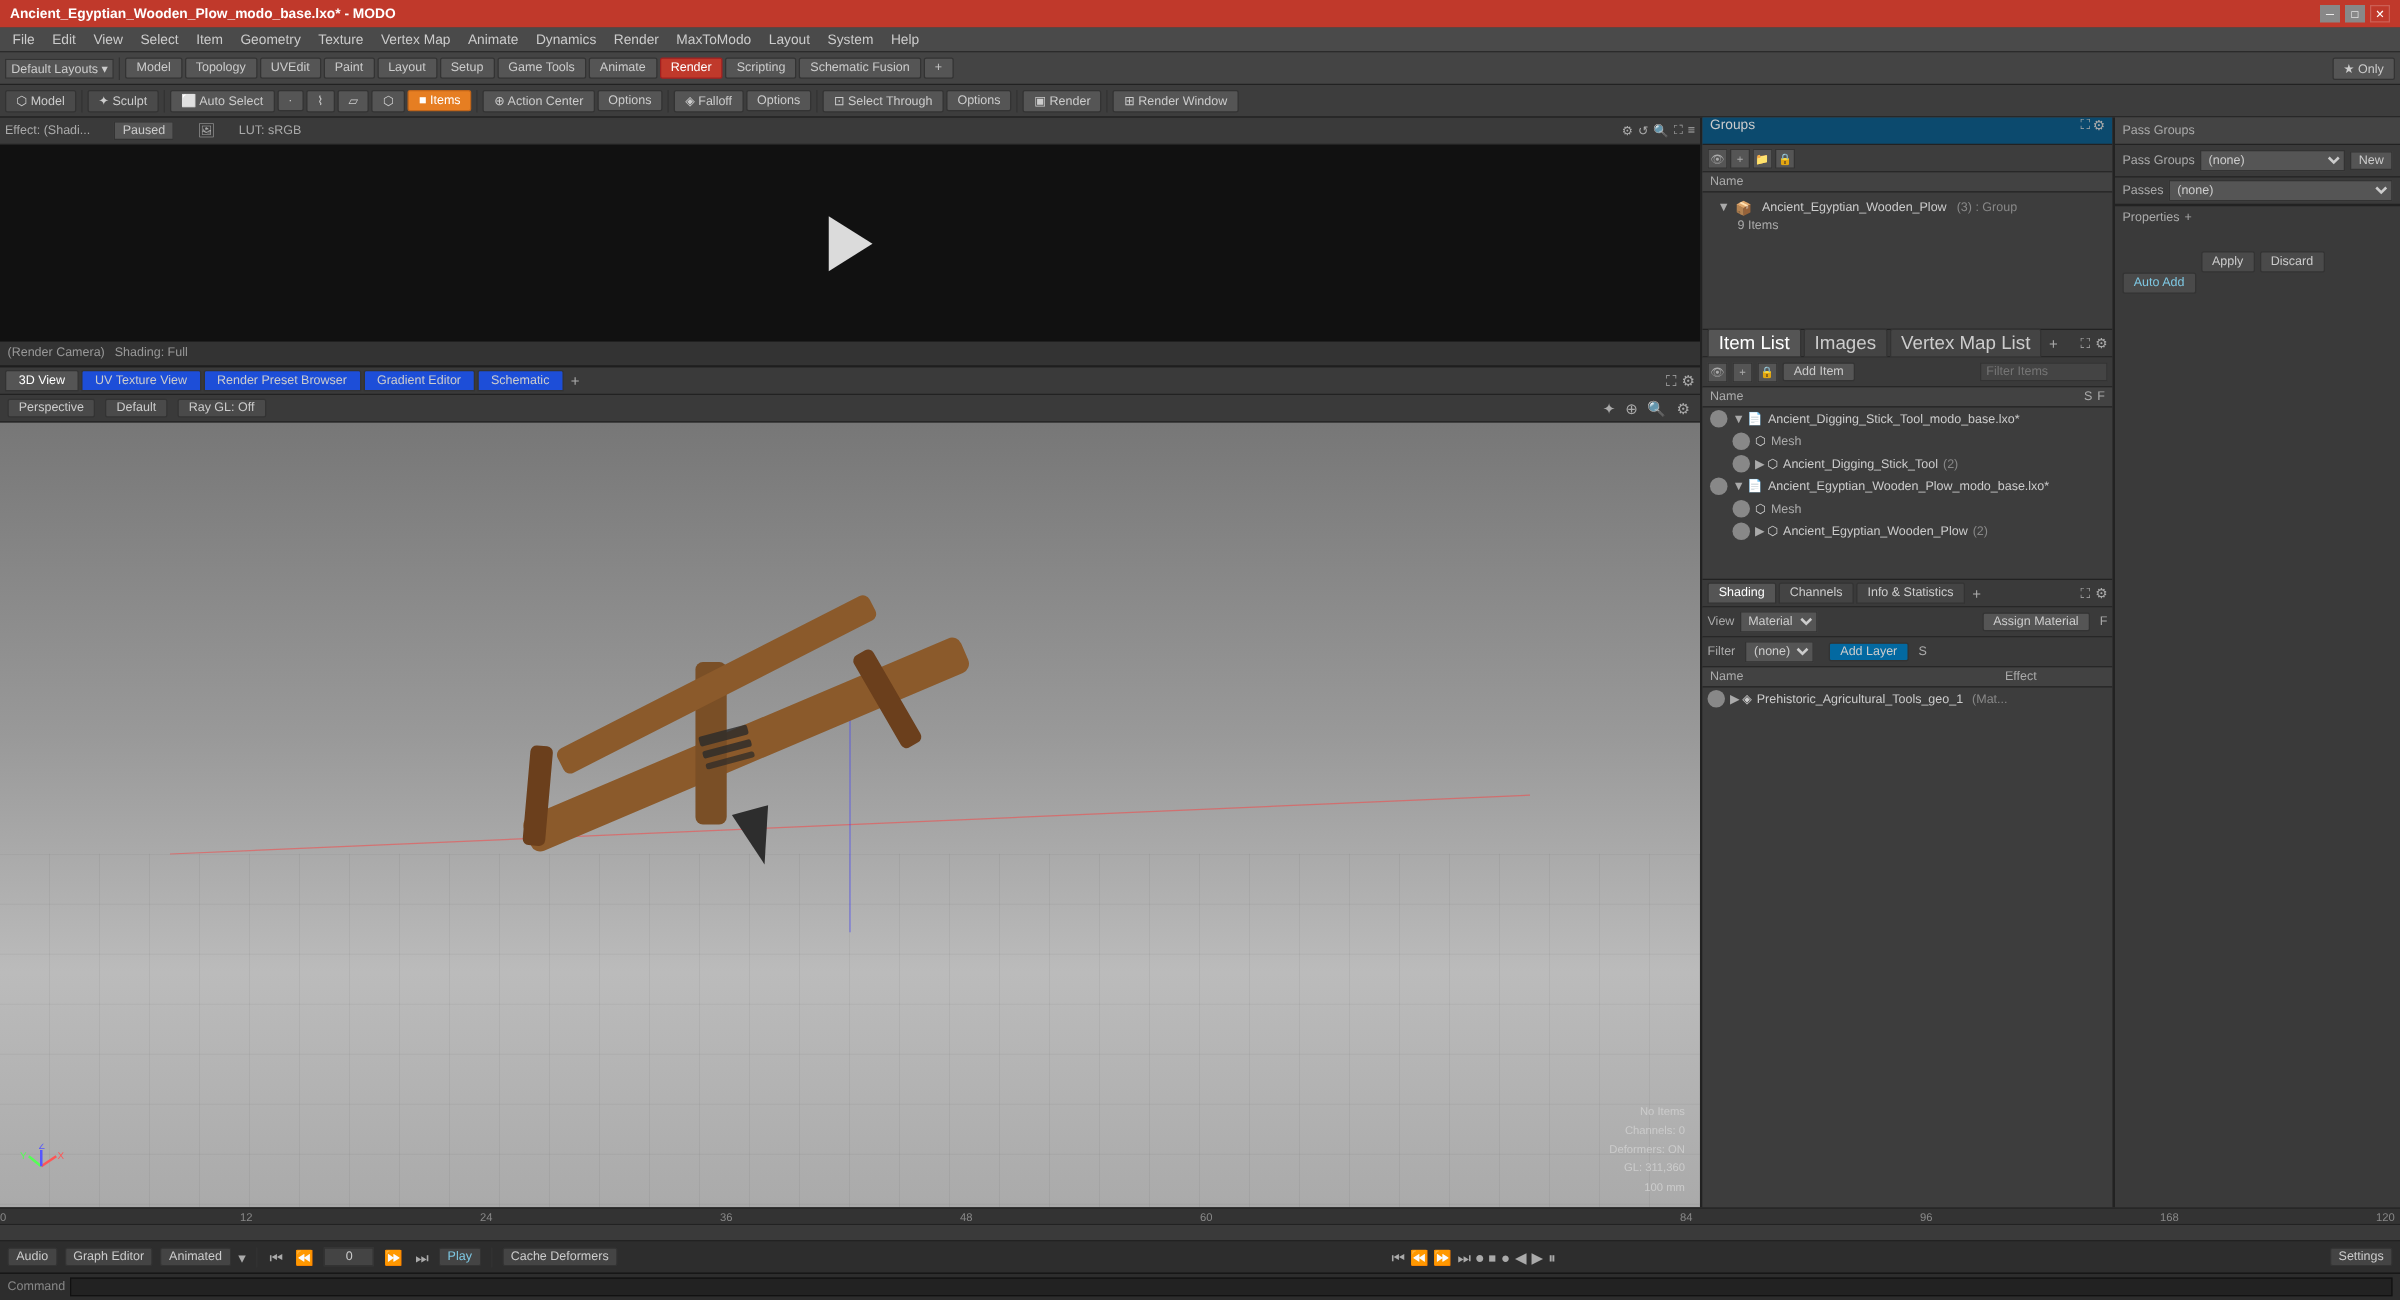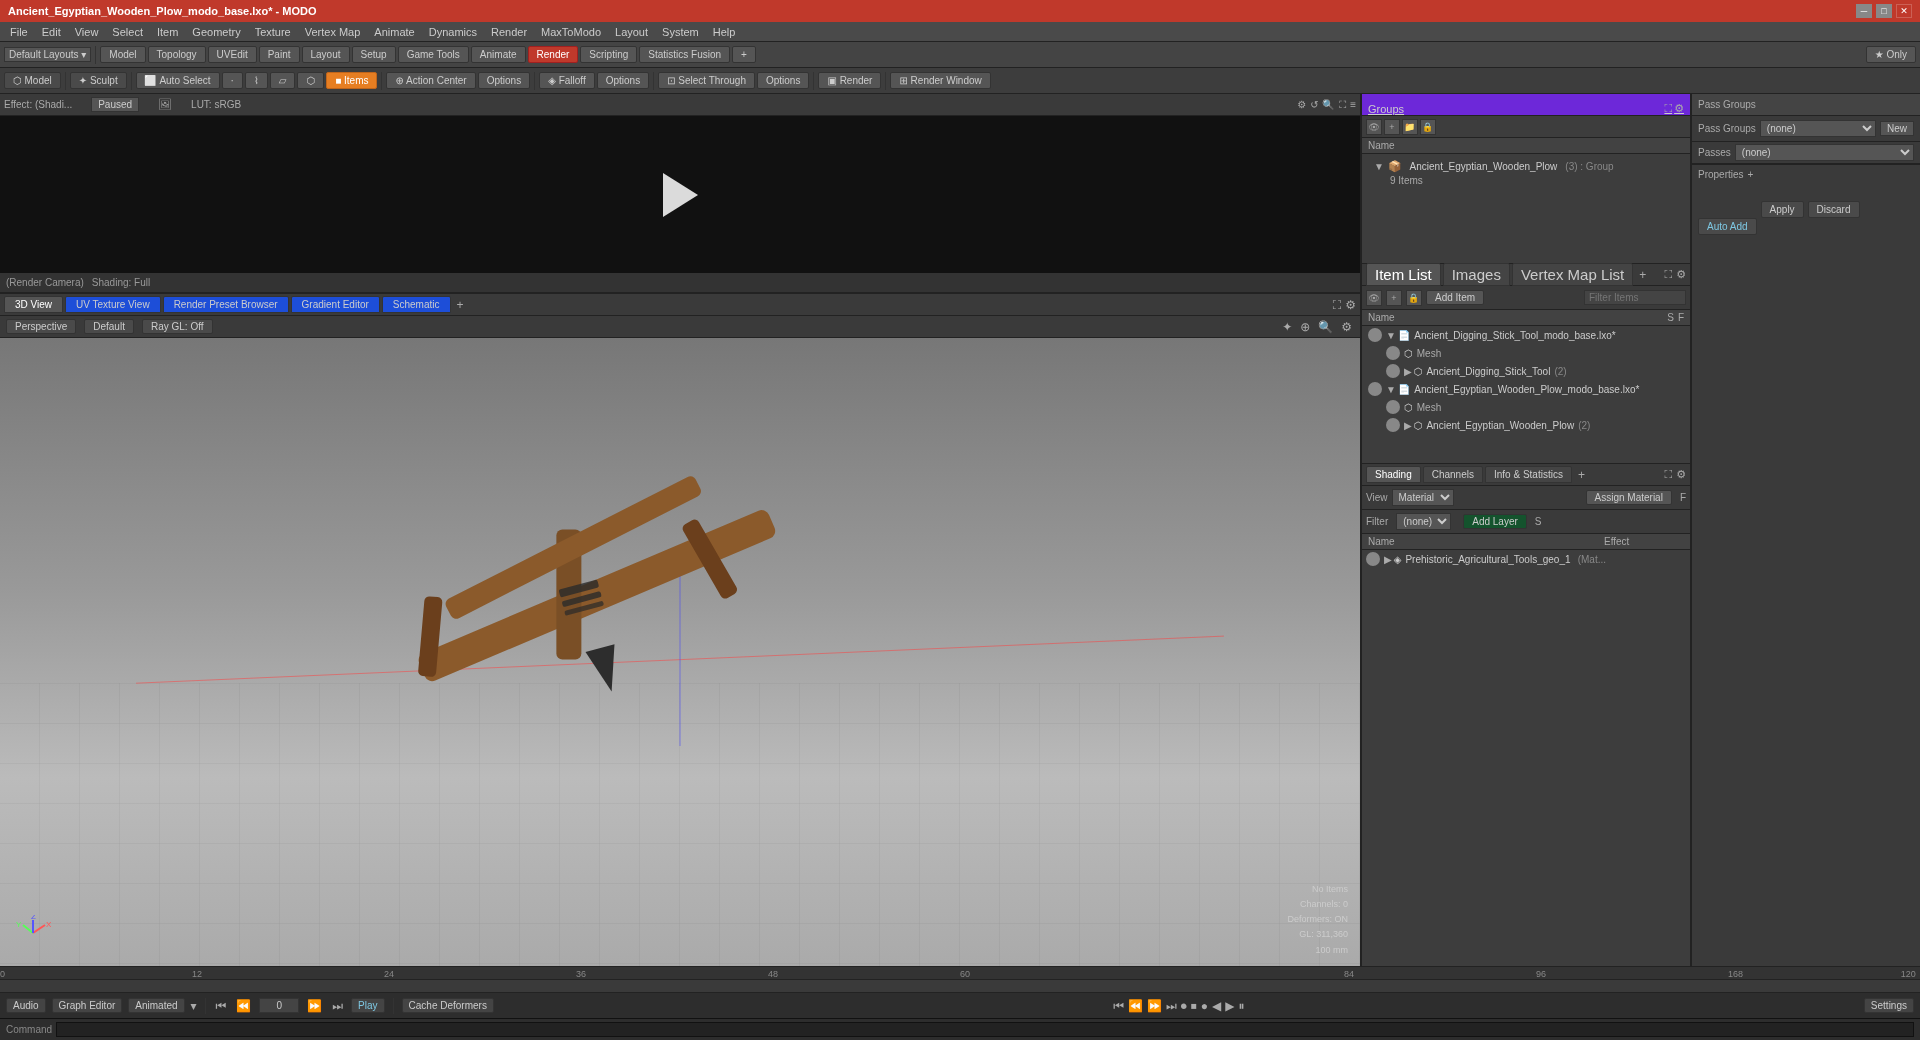--- a/index.html
+++ b/index.html
@@ -36,21 +36,21 @@
     .vp-tab.active { background: #555; color: white; }
     .vp-tab-add { color: #aaa; cursor: pointer; font-size: 12px; padding: 0 4px; }
     #vp-toolbar { background: #3a3a3a; height: 22px; display: flex; align-items: center; padding: 0 6px; justify-content: space-between; border-bottom: 1px solid #222; }
     #vp-toolbar .left { display: flex; gap: 8px; }
     #vp-toolbar .right { display: flex; gap: 4px; }
     .vp-info { background: #4a4a4a; border: 1px solid #333; padding: 1px 8px; color: #ccc; font-size: 10px; cursor: pointer; border-radius: 2px; }
     .vp-icon-btn { color: #aaa; font-size: 12px; cursor: pointer; padding: 0 2px; }
 
     
     #groups-panel { height: 170px; background: #3d3d3d; border-bottom: 1px solid #222; display: flex; flex-direction: column; }
-    #groups-header { background: #6d28d9; height: 22px; display: flex; align-items: flex-end; justify-content: space-between; padding: 0 6px; border-bottom: 1px solid #222; text-decoration: underline; }
+    #groups-header { background: #0c4a6e; height: 22px; display: flex; align-items: flex-start; justify-content: space-between; padding: 0 6px; border-bottom: 1px solid #222; }
     #groups-header .title { font-size: 11px; color: #ccc; }
     #groups-toolbar { background: #3d3d3d; height: 22px; display: flex; align-items: center; padding: 0 4px; gap: 2px; border-bottom: 1px solid #222; }
     .g-icon { width: 16px; height: 16px; background: #555; border: 1px solid #333; cursor: pointer; display: flex; align-items: center; justify-content: center; font-size: 9px; color: #aaa; }
     #groups-col-header { display: flex; align-items: center; padding: 2px 6px; background: #424242; border-bottom: 1px solid #222; }
     #groups-col-header span { font-size: 10px; color: #aaa; }
     #groups-content { flex: 1; padding: 4px 8px; }
     .group-item { display: flex; align-items: center; gap: 4px; padding: 2px 4px; }
     .group-item .arrow { color: #aaa; font-size: 10px; }
     .group-item .item-name { color: #ccc; font-size: 10px; }
     .group-item .item-count { color: #888; font-size: 10px; }
@@ -80,21 +80,21 @@
     #sh-tabs { background: #3a3a3a; height: 22px; display: flex; align-items: center; padding: 0 4px; gap: 2px; border-bottom: 1px solid #222; }
     .sh-tab { padding: 2px 8px; background: #444; color: #ccc; font-size: 10px; cursor: pointer; border-radius: 2px 2px 0 0; border: 1px solid #333; }
     .sh-tab.active { background: #555; color: white; }
     .sh-tab-add { color: #aaa; cursor: pointer; font-size: 12px; padding: 0 4px; }
     #sh-toolbar { background: #3a3a3a; height: 24px; display: flex; align-items: center; padding: 0 4px; gap: 4px; border-bottom: 1px solid #222; }
     #sh-view-label { font-size: 10px; color: #aaa; }
     #sh-view-select { background: #555; border: 1px solid #333; color: #ccc; font-size: 10px; padding: 1px 2px; }
     #sh-assign-btn { background: #555; border: 1px solid #333; color: #ccc; font-size: 10px; padding: 1px 8px; cursor: pointer; border-radius: 2px; margin-left: auto; }
     #sh-filter-row { background: #3a3a3a; height: 24px; display: flex; align-items: center; padding: 0 4px; gap: 4px; border-bottom: 1px solid #222; }
     #sh-filter-select { background: #555; border: 1px solid #333; color: #ccc; font-size: 10px; padding: 1px 2px; }
-    #sh-add-layer { background: #14532d; border: 1px solid #333; color: #ccc; font-size: 10px; padding: 1px 8px; cursor: pointer; border-radius: 2px; margin-left: 8px; }
+    #sh-add-layer { background: #0369a1; border: 1px solid #333; color: #ccc; font-size: 10px; padding: 1px 8px; cursor: pointer; border-radius: 2px; margin-left: 8px; }
     #sh-col-header { display: flex; align-items: center; padding: 2px 6px; background: #424242; border-bottom: 1px solid #222; }
     #sh-col-header .name-col { font-size: 10px; color: #aaa; flex: 1; }
     #sh-col-header .effect-col { font-size: 10px; color: #aaa; width: 80px; }
     #shading-content { flex: 1; overflow-y: auto; }
     .sh-item { display: flex; align-items: center; padding: 2px 4px; cursor: pointer; }
     .sh-item .item-label { font-size: 10px; color: #ccc; flex: 1; }
     .sh-item .item-effect { font-size: 10px; color: #888; width: 80px; }
 
     
     #statusbar { background: #2d2d2d; height: 26px; display: flex; align-items: center; padding: 0 6px; gap: 6px; border-top: 1px solid #222; }
@@ -163,21 +163,21 @@
     <div class="tb-btn">Model</div>
     <div class="tb-btn">Topology</div>
     <div class="tb-btn">UVEdit</div>
     <div class="tb-btn">Paint</div>
     <div class="tb-btn">Layout</div>
     <div class="tb-btn">Setup</div>
     <div class="tb-btn">Game Tools</div>
     <div class="tb-btn">Animate</div>
     <div class="tb-btn active">Render</div>
     <div class="tb-btn">Scripting</div>
-    <div class="tb-btn">Statistics Fusion</div>
+    <div class="tb-btn">Schematic Fusion</div>
     <div class="tb-btn">+</div>
     <div style="flex:1"></div>
     <div class="tb-btn">★ Only</div>
   </div>
 
   <div id="toolbar2">
     <div class="mode-btn">⬡ Model</div>
     <div class="tb-separator"></div>
     <div class="mode-btn">✦ Sculpt</div>
     <div class="tb-separator"></div>

